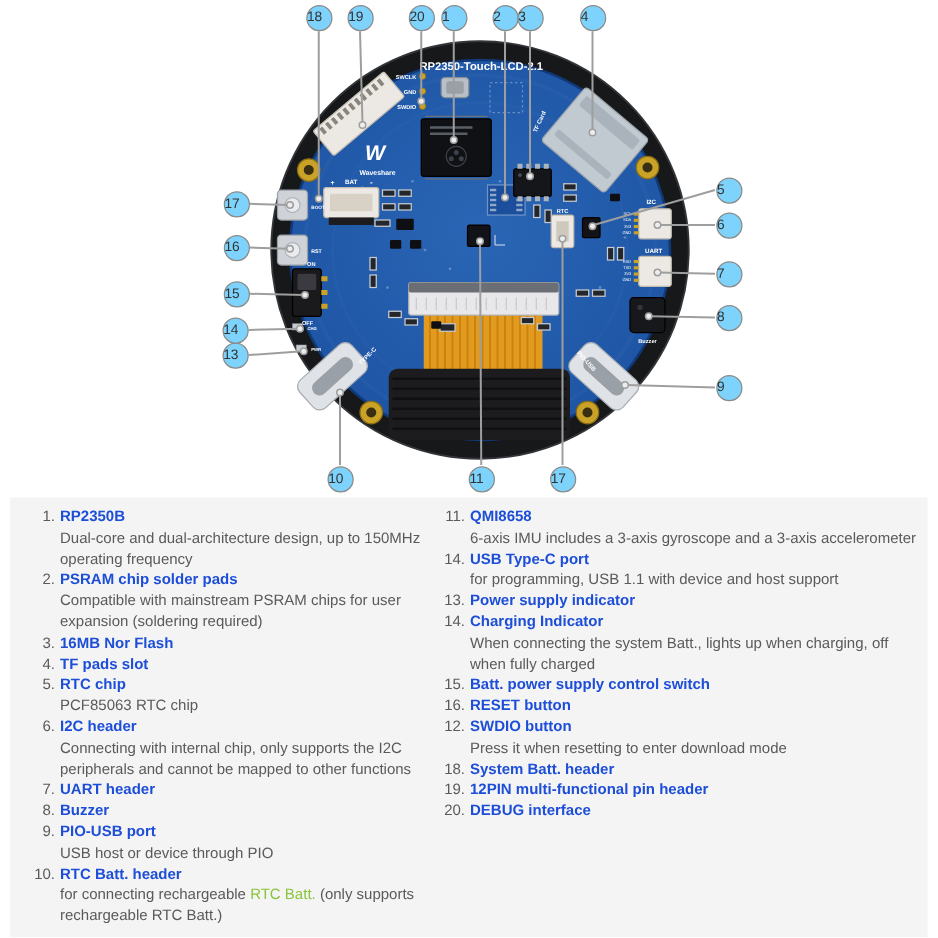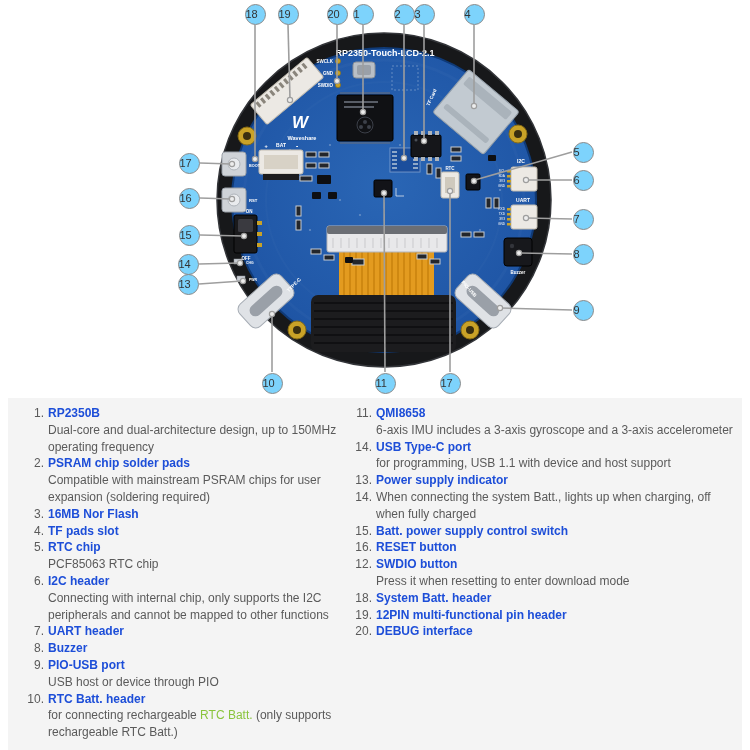--- a/index.html
+++ b/index.html
@@ -558,20 +558,21 @@
         </div>
       <div class="item">
           <span class="num">13.</span>
           <div class="body">
             <div class="title">Power supply indicator</div>
           </div>
         </div>
       <div class="item">
           <span class="num">14.</span>
           <div class="body">
+            <div class="title">Charging Indicator</div>
             <div class="desc">When connecting the system Batt., lights up when charging, off when fully charged</div>
           </div>
         </div>
       <div class="item">
           <span class="num">15.</span>
           <div class="body">
             <div class="title">Batt. power supply control switch</div>
           </div>
         </div>
       <div class="item">

